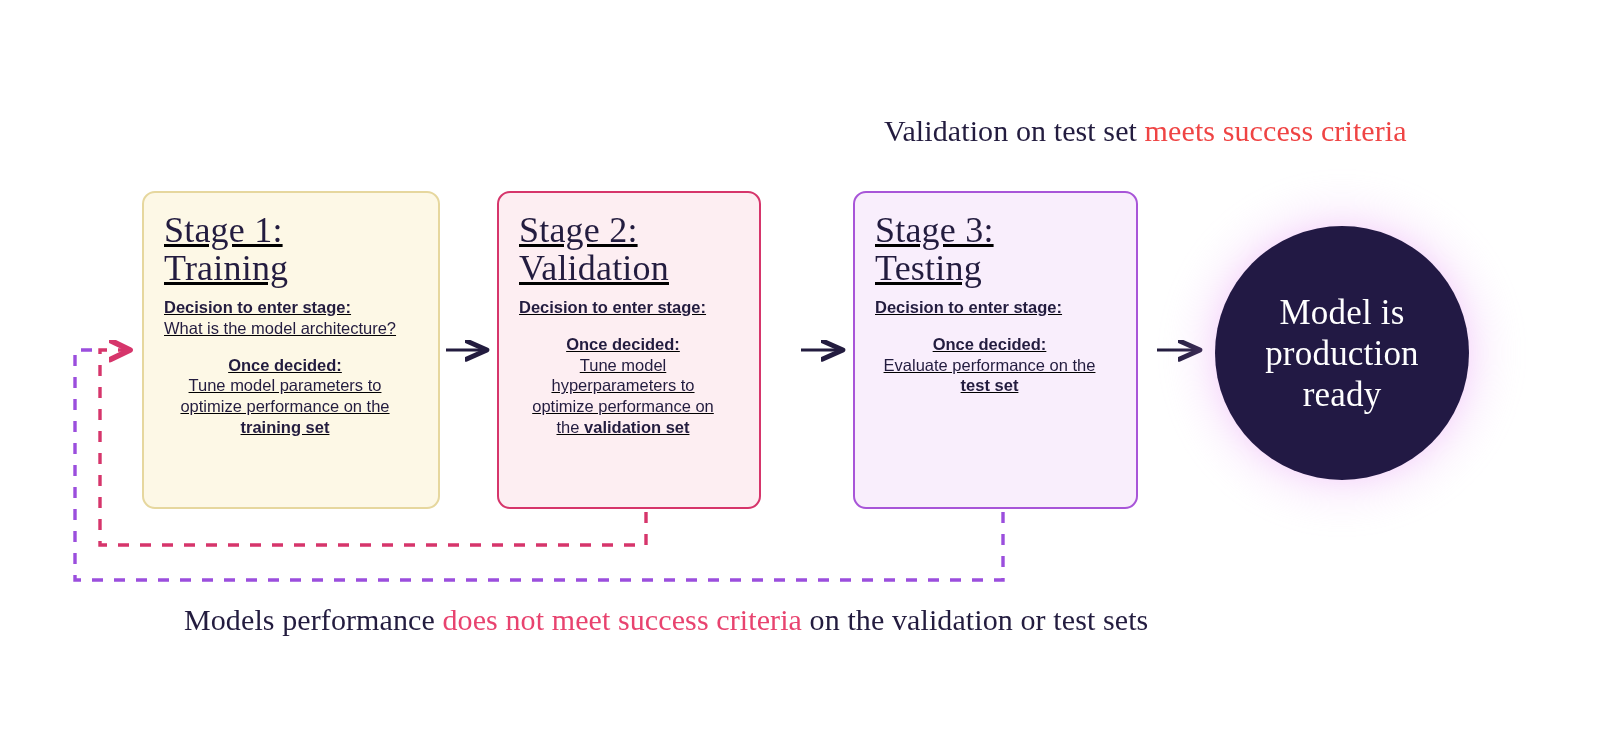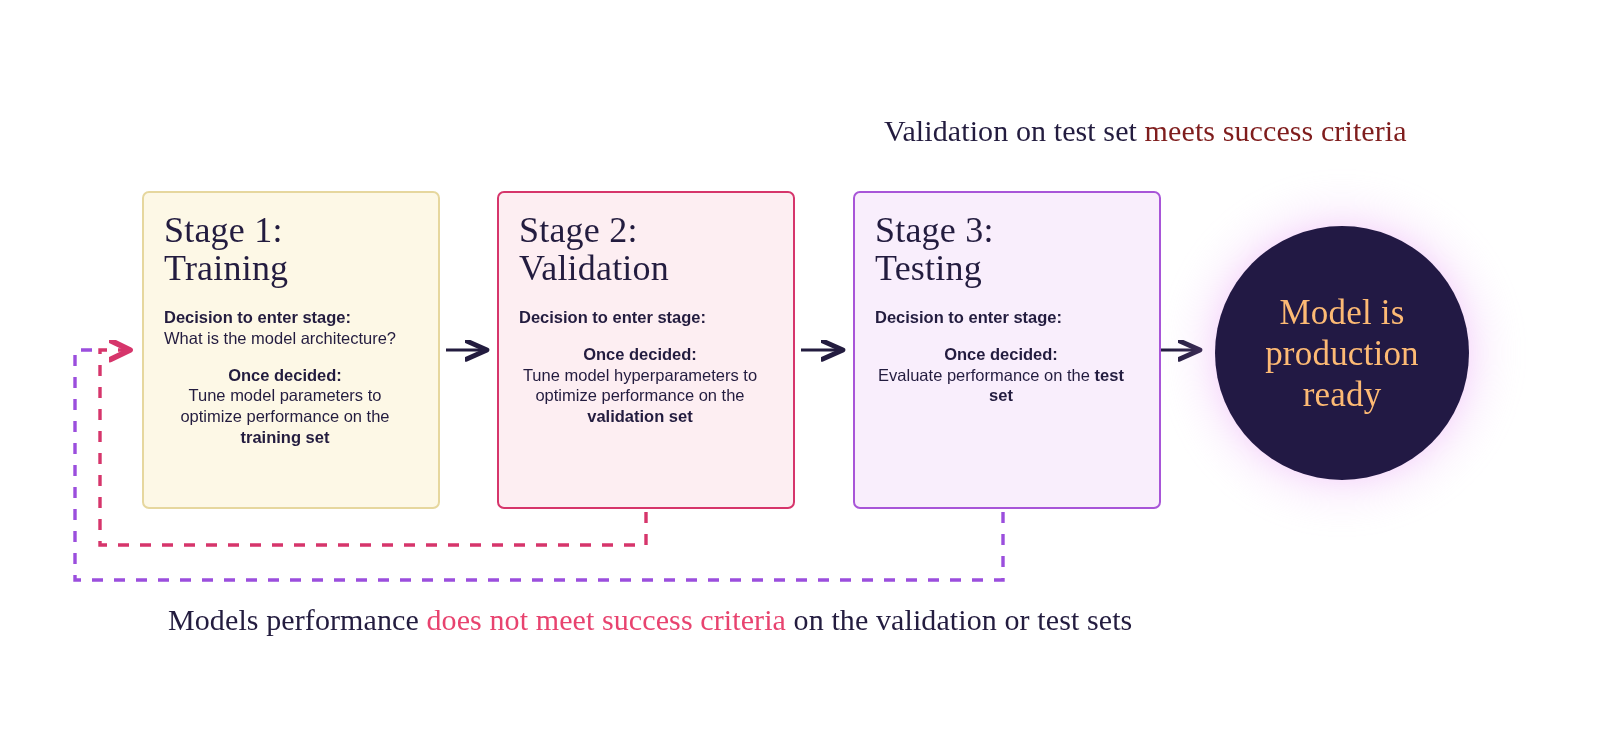--- a/index.html
+++ b/index.html
@@ -41,69 +41,70 @@
     white-space: nowrap;
     letter-spacing: 0.1px;
   }
   #caption-top {
     left: 884px;
     top: 111px;
     font-size: 30px;
     line-height: 40px;
   }
   #caption-bottom {
-    left: 168px;
+    left: 184px;
     top: 600px;
     font-size: 30px;
     line-height: 40px;
   }
-  .hl-purple { color: #7f1d1d; }
+  .hl-purple { color: #ef4444; }
   .hl-crimson { color: #e8436f; }
 
   
   .stage-card {
     position: absolute;
     box-sizing: border-box;
-    border-radius: 7px;
+    border-radius: 13px;
     border-style: solid;
     border-width: 2.5px;
     padding: 18px 32px 0 20px;
     overflow: hidden;
+    text-decoration: underline;
   }
   #stage-1 {
     left: 142px;  top: 191px;
     width: 298px; height: 318px;
     background: #fdf8e6;
     border-color: #e6d79e;
   }
   #stage-2 {
     left: 497px;  top: 191px;
-    width: 298px; height: 318px;
+    width: 264px; height: 318px;
     background: #fdeef2;
     border-color: #d6356b;
   }
   #stage-3 {
     left: 853px;  top: 191px;
-    width: 308px; height: 318px;
+    width: 285px; height: 318px;
     background: #f9eefc;
     border-color: #a855d8;
   }
 
   .stage-title {
     font-family: "Liberation Serif", serif;
     font-size: 36px;
     line-height: 38px;
     color: #231c3f;
     margin: 0 0 0 0;
     white-space: pre-line;
     letter-spacing: 0.2px;
   }
 
   .stage-body {
-    margin-top: 20px;
+    margin-top: 10px;
     color: #231c3f;
     font-size: 16.5px;
     line-height: 20.8px;
   }
   .blk { margin-bottom: 16px; }
   .blk:last-child { margin-bottom: 0; text-align: center; }
   .blk-label {
     font-weight: bold;
     display: block;
   }
@@ -134,21 +135,21 @@
     width: 254px;
     height: 254px;
     border-radius: 50%;
     background: #221944;
     display: flex;
     align-items: center;
     justify-content: center;
   }
   #terminal-label {
     font-family: "Liberation Serif", serif;
-    color: #fdba74;
+    color: #ffffff;
     font-size: 35px;
     line-height: 41px;
     text-align: center;
     white-space: pre-line;
     letter-spacing: 0.2px;
   }
 </style>
 </head>
 <body>
 

